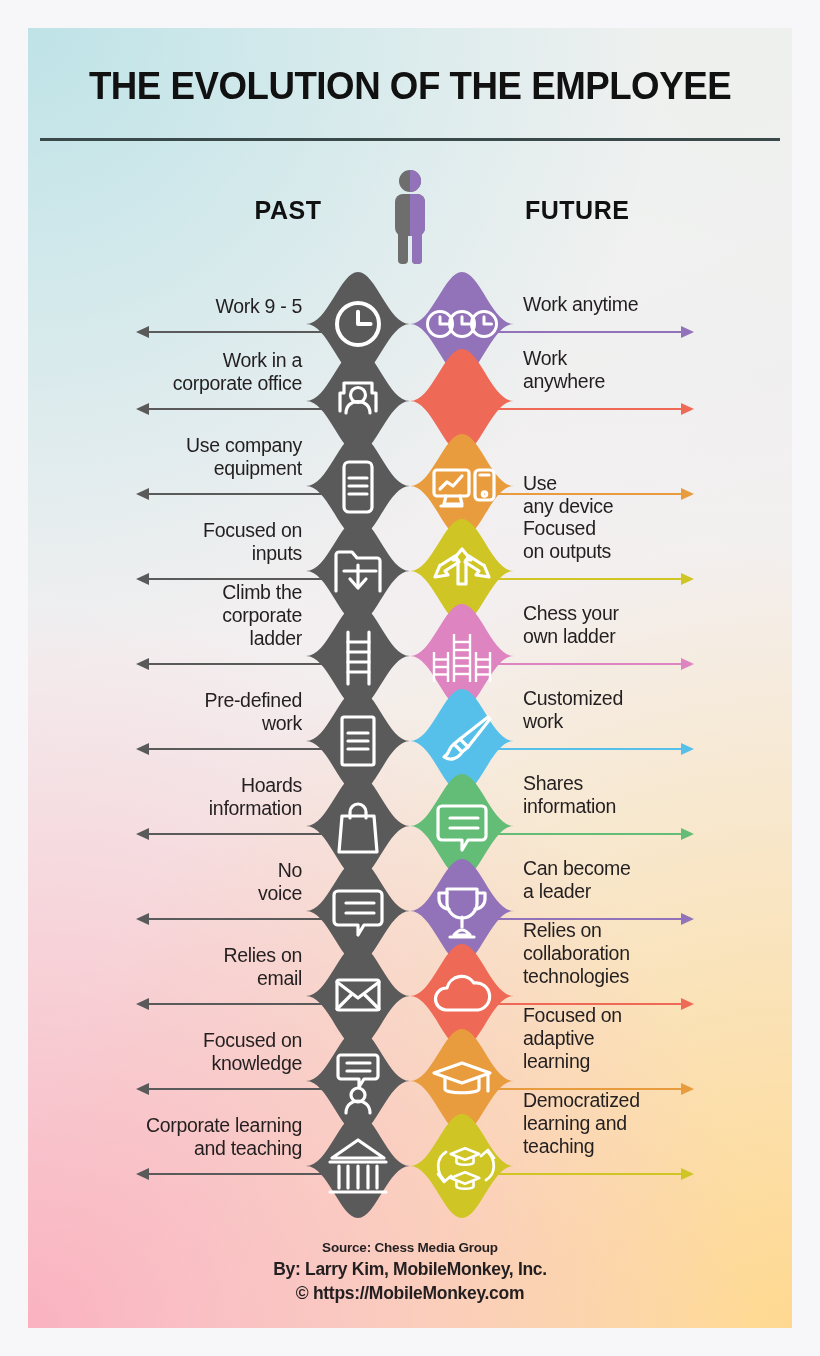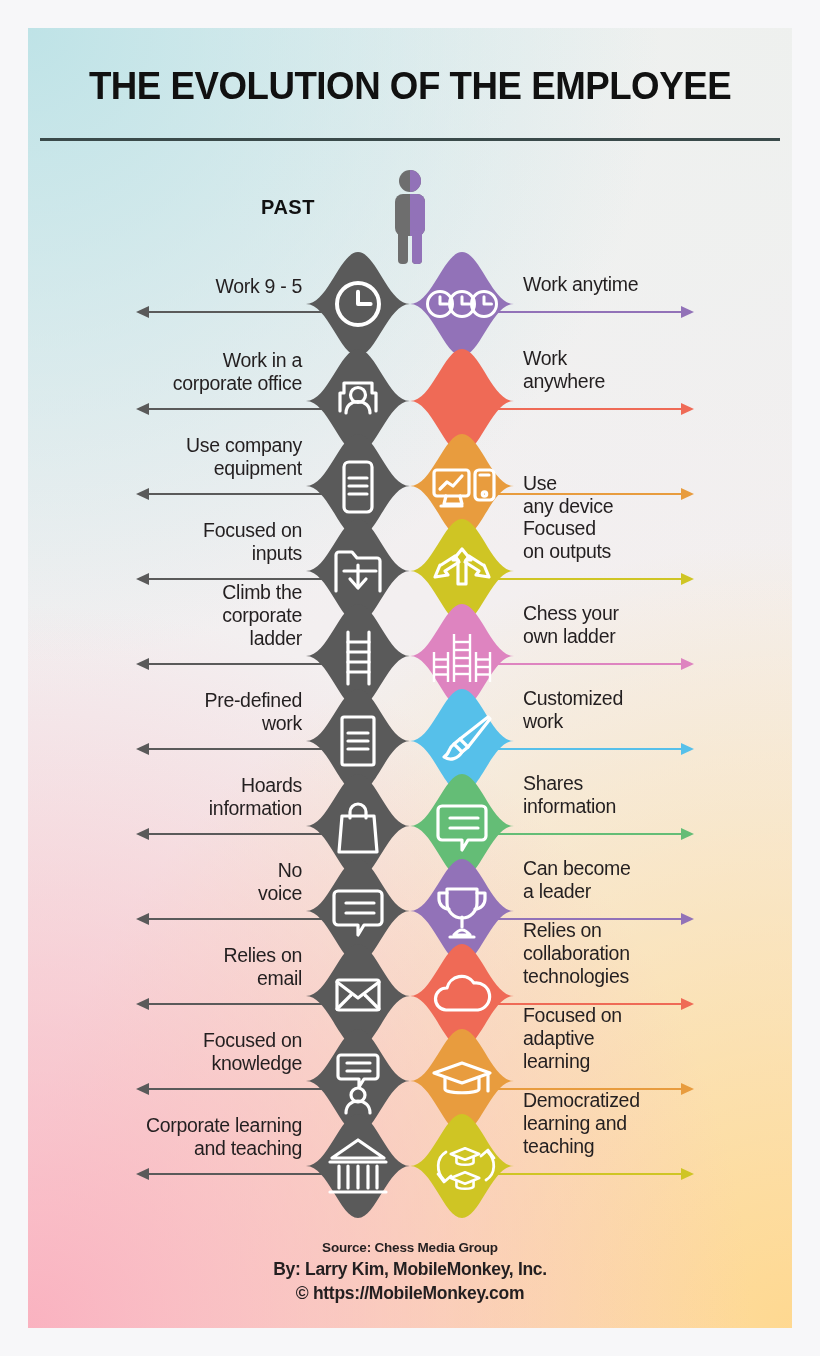--- a/index.html
+++ b/index.html
@@ -36,21 +36,21 @@
   }
   .title-rule {
     position:absolute; left:12px; top:110px;
     width:740px; height:3px;
     background:#3a4a4a;
   }
 
   
   .col-head {
     position:absolute; top:168px;
-    font-size:20px; font-weight:bold;
+    font-size:25px; font-weight:bold;
     color:#111; letter-spacing:0.5px;
   }
   .col-head.past  { left:180px; width:160px; text-align:center; }
   .col-head.future{ left:497px; width:180px; text-align:left; }
 
   
   .person { position:absolute; left:358px; top:140px; width:48px; height:96px; }
 
   
   .row { position:absolute; left:0; width:764px; height:104px; }
@@ -90,20 +90,21 @@
 </style>
 </head>
 <body>
 
 <div class="canvas">
 
   <div class="title">THE EVOLUTION OF THE EMPLOYEE</div>
   <div class="title-rule"></div>
 
   <div class="col-head past">PAST</div>
+  <div class="col-head future">FUTURE</div>
 
   <div class="person">
     <svg viewBox="0 0 48 96" width="48" height="96">
       <g>
         <circle cx="24" cy="13" r="11" fill="#6e6e6e"></circle>
         <rect x="9" y="26" width="30" height="42" rx="8" fill="#6e6e6e"></rect>
         <rect x="12" y="62" width="10" height="34" rx="4" fill="#6e6e6e"></rect>
         <rect x="26" y="62" width="10" height="34" rx="4" fill="#6e6e6e"></rect>
       </g>
       <g clip-path="url(#halfR)">
@@ -114,21 +115,21 @@
       </g>
       <defs>
           <clipPath id="halfR">
             <rect x="24" y="0" width="24" height="96"></rect>
           </clipPath>
         </defs>
     </svg>
   </div>
 
   <div id="rows-host">
-      <div class="row" style="top: 224px;">
+      <div class="row" style="top: 244px;">
         <div class="lbl past" style="white-space: pre-line; top: 23px;">Work 9 - 5</div>
         <div class="lbl future" style="white-space: pre-line; top: 21px;">Work anytime</div>
         <div class="arrow left">
           <svg width="186" height="20" viewBox="0 0 186 20">
       <line x1="10" y1="10" x2="186" y2="10" stroke="#5a5a5a" stroke-width="2"></line>
       <path d="M0 10 L13 4 L13 16 z" fill="#5a5a5a"></path>
           </svg>
         </div>
         <div class="arrow right">
           <svg width="196" height="20" viewBox="0 0 196 20">

